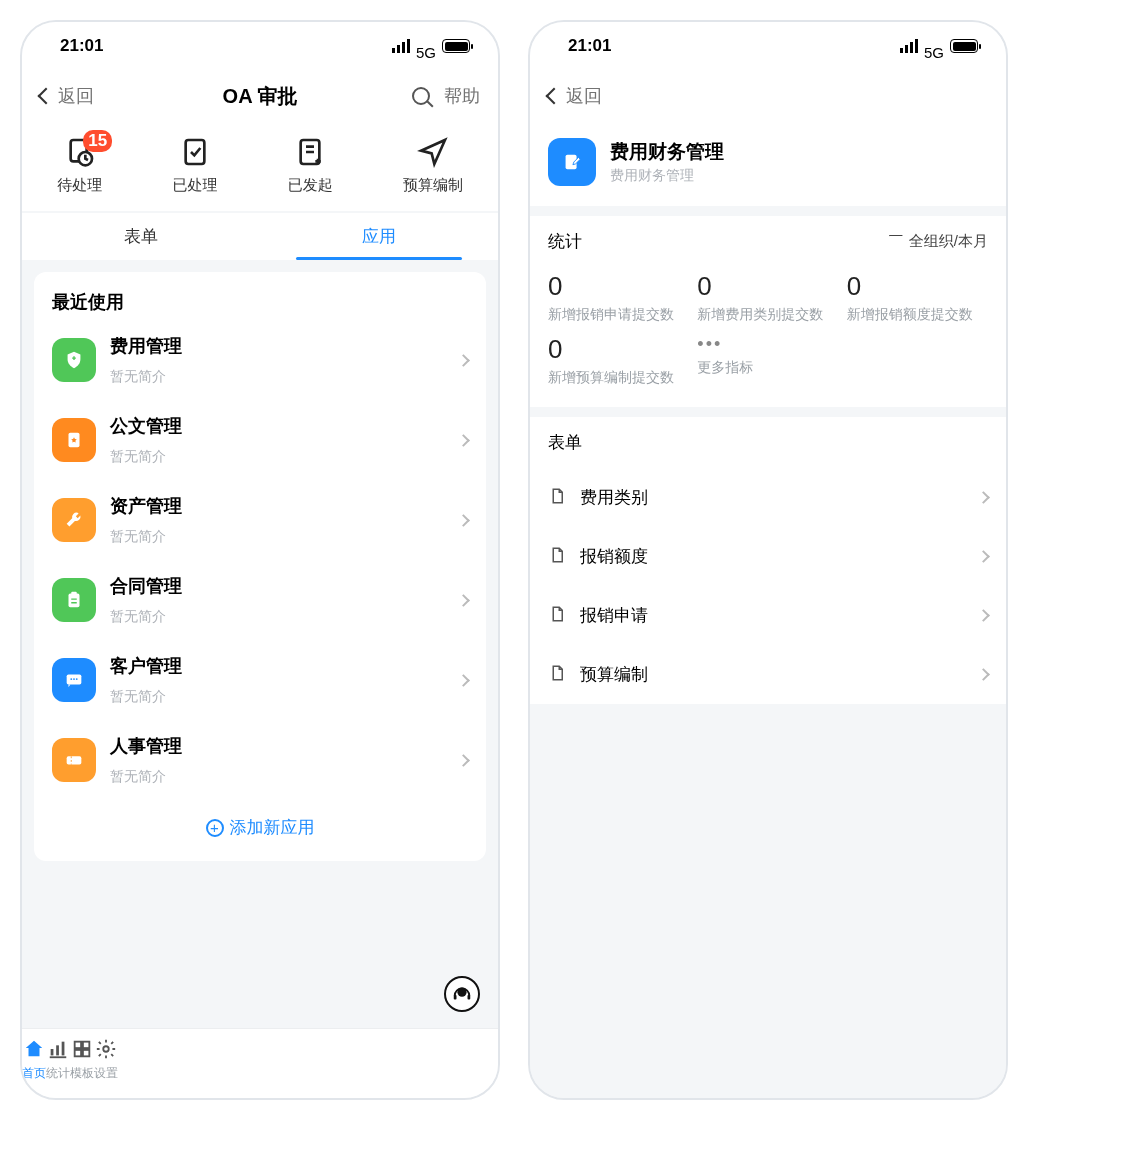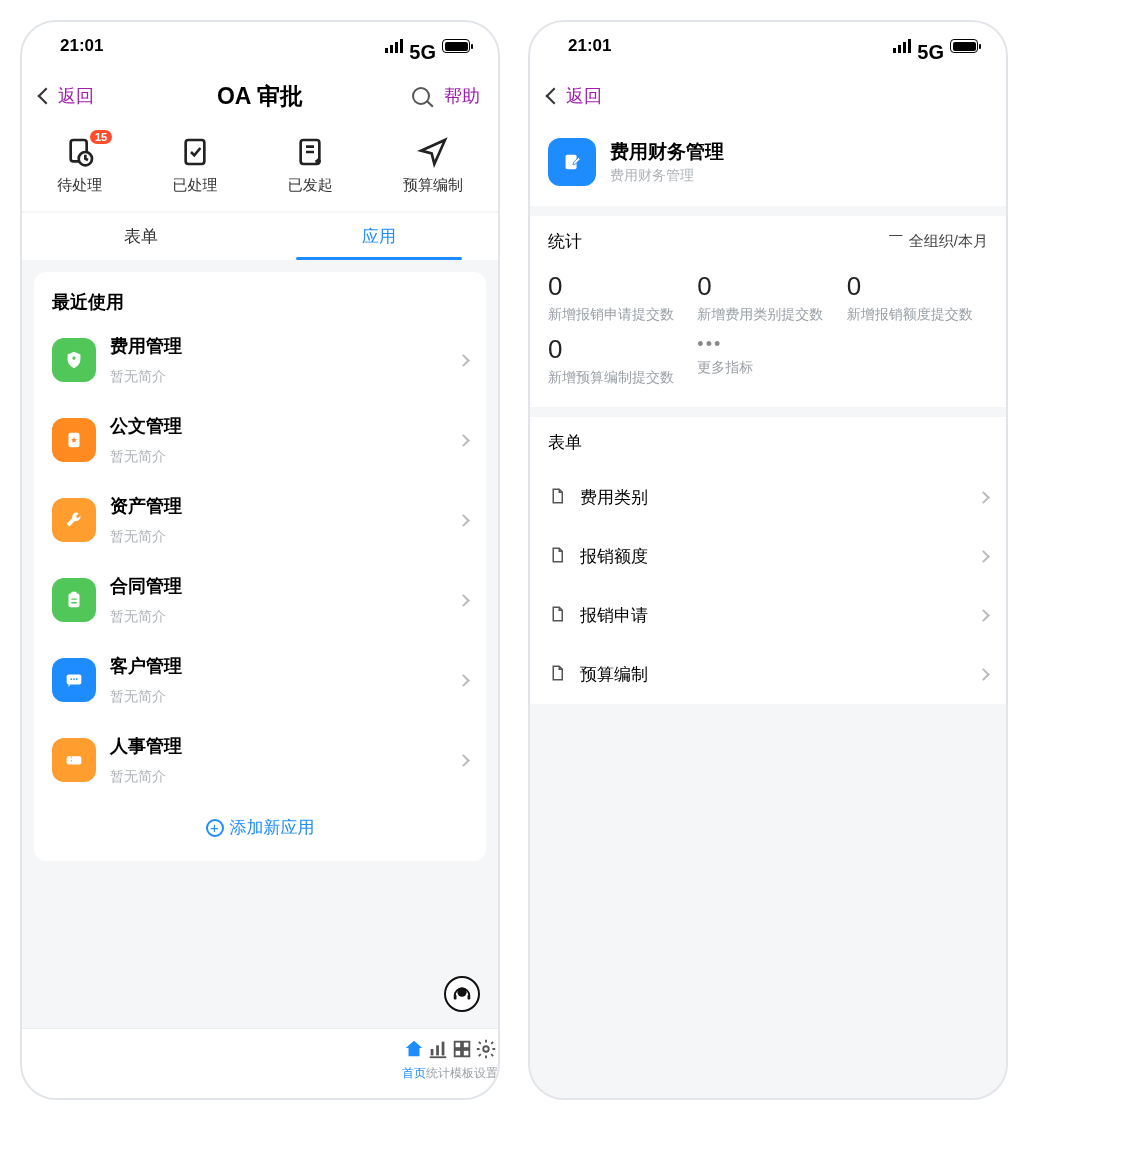--- a/index.html
+++ b/index.html
@@ -29,47 +29,47 @@
     align-items: center;
     justify-content: space-between;
     padding: 0 28px 0 38px;
     font-size: 17px;
     font-weight: 700;
   }
   .status-right { display: flex; align-items: center; gap: 6px; }
   .signal { display: flex; align-items: flex-end; gap: 2px; }
   .signal span { width: 3px; background: #000; display: block; }
   .signal span:nth-child(1){height:5px}.signal span:nth-child(2){height:8px}.signal span:nth-child(3){height:11px}.signal span:nth-child(4){height:14px}
-  .net { font-size: 20px; font-weight: 700; margin-top: 13px; }
+  .net { font-size: 15px; font-weight: 400; margin-top: 13px; }
   .battery { width: 28px; height: 14px; border: 1.5px solid #000; border-radius: 4px; position: relative; padding:1.5px; }
   .battery::after { content:""; position:absolute; right:-4px; top:4px; width:2px; height:5px; background:#000; border-radius:1px;}
   .battery-fill{ background:#000; width:100%; height:100%; border-radius:2px;}
   
   .nav-bar {
     height: 52px;
     background:#fff;
     display:flex;
     align-items:center;
     justify-content:space-between;
     padding: 0 18px;
     font-size: 18px;
   }
-  .nav-left, .nav-right { display:flex; align-items:center; gap:4px; color:#a21caf; min-width:110px;}
+  .nav-left, .nav-right { display:flex; align-items:center; gap:4px; color:#737373; min-width:110px;}
   .nav-right{ justify-content:flex-end; gap:14px;}
-  .nav-title{ font-weight:700; font-size:23px;}
+  .nav-title{ font-weight:700; font-size:20px;}
   .chev-left{ width:12px; height:12px; border-left:2.5px solid #333; border-bottom:2.5px solid #333; transform:rotate(45deg); margin-right:2px;}
   .search-ico{ width:18px;height:18px;border:2px solid #555;border-radius:50%; position:relative;}
   .search-ico::after{content:"";position:absolute;width:8px;height:2px;background:#555;right:-6px;bottom:-2px;transform:rotate(45deg);}
   
   .action-row{
     background:#fff; display:flex; justify-content:space-around; padding:14px 0 16px;
   }
   .action-item{ display:flex; flex-direction:column; align-items:center; gap:8px; font-size:15px; color:#333; position:relative;}
   .action-ico{ width:32px;height:32px; display:flex;align-items:center;justify-content:center;}
-  .badge{ position:absolute; top:-6px; right:-10px; background:#ff4d2e; color:#fff; font-size:11px; border-radius:10px; padding:1px 5px; font-weight:600;}
+  .badge{ position:absolute; top:-6px; right:-10px; background:#ff4d2e; color:#fff; font-size:17px; border-radius:10px; padding:1px 5px; font-weight:600;}
   
   .seg-tabs{ background:#fff; display:flex; margin-top:2px;}
   .seg-tab{ flex:1; text-align:center; padding:12px 0; font-size:17px; color:#333; position:relative;}
   .seg-tab.active{ color:#1e8cff;}
   .seg-tab.active::after{ content:""; position:absolute; left:15%; right:15%; bottom:0; height:3px; background:#1e8cff; border-radius:2px;}
   
   .scroll-area{ flex:1; overflow:auto; padding:12px; }
   .card{ background:#fff; border-radius:12px; padding:4px 0 0;}
   .section-title{ font-size:18px; font-weight:700; padding:14px 18px 6px;}
   .list-item{ display:flex; align-items:center; padding:14px 18px; gap:14px;}
@@ -81,21 +81,21 @@
   .item-title{ font-size:18px; font-weight:600;}
   .item-sub{ font-size:14px; color:#aeb2b8; margin-top:10px;}
   .chev-right{ width:9px;height:9px;border-right:2px solid #bbb;border-top:2px solid #bbb;transform:rotate(45deg);}
   .add-row{ text-align:center; padding:16px 0 22px; color:#1e8cff; font-size:17px; display:flex; align-items:center; justify-content:center; gap:6px;}
   .plus-circ{ width:18px;height:18px;border:2px solid #1e8cff;border-radius:50%; display:flex;align-items:center;justify-content:center; font-size:15px; line-height:1;}
   
   .floating{
     position:absolute; right:18px; bottom:86px; width:36px;height:36px; border-radius:50%; background:#fff; border:2px solid #111; display:flex; align-items:center;justify-content:center;
   }
   
-  .tabbar{ height:70px; background:#fff; border-top:1px solid #eceef0; display:flex; justify-content:flex-end; padding-top:8px;}
+  .tabbar{ height:70px; background:#fff; border-top:1px solid #eceef0; display:flex; justify-content:flex-start; padding-top:8px;}
   .tab-item{ display:flex; flex-direction:column; align-items:center; gap:4px; font-size:12px; color:#9aa0a6;}
   .tab-item.active{ color:#1e8cff;}
   .tab-ico{ width:24px;height:24px;display:flex;align-items:center;justify-content:center;}
 
   
   .app-header{
     background:#fff; display:flex; align-items:center; gap:14px; padding:16px 18px 20px;
   }
   .app-header .app-icon{ width:48px;height:48px;}
   .app-header-title{ font-size:19px; font-weight:700;}

